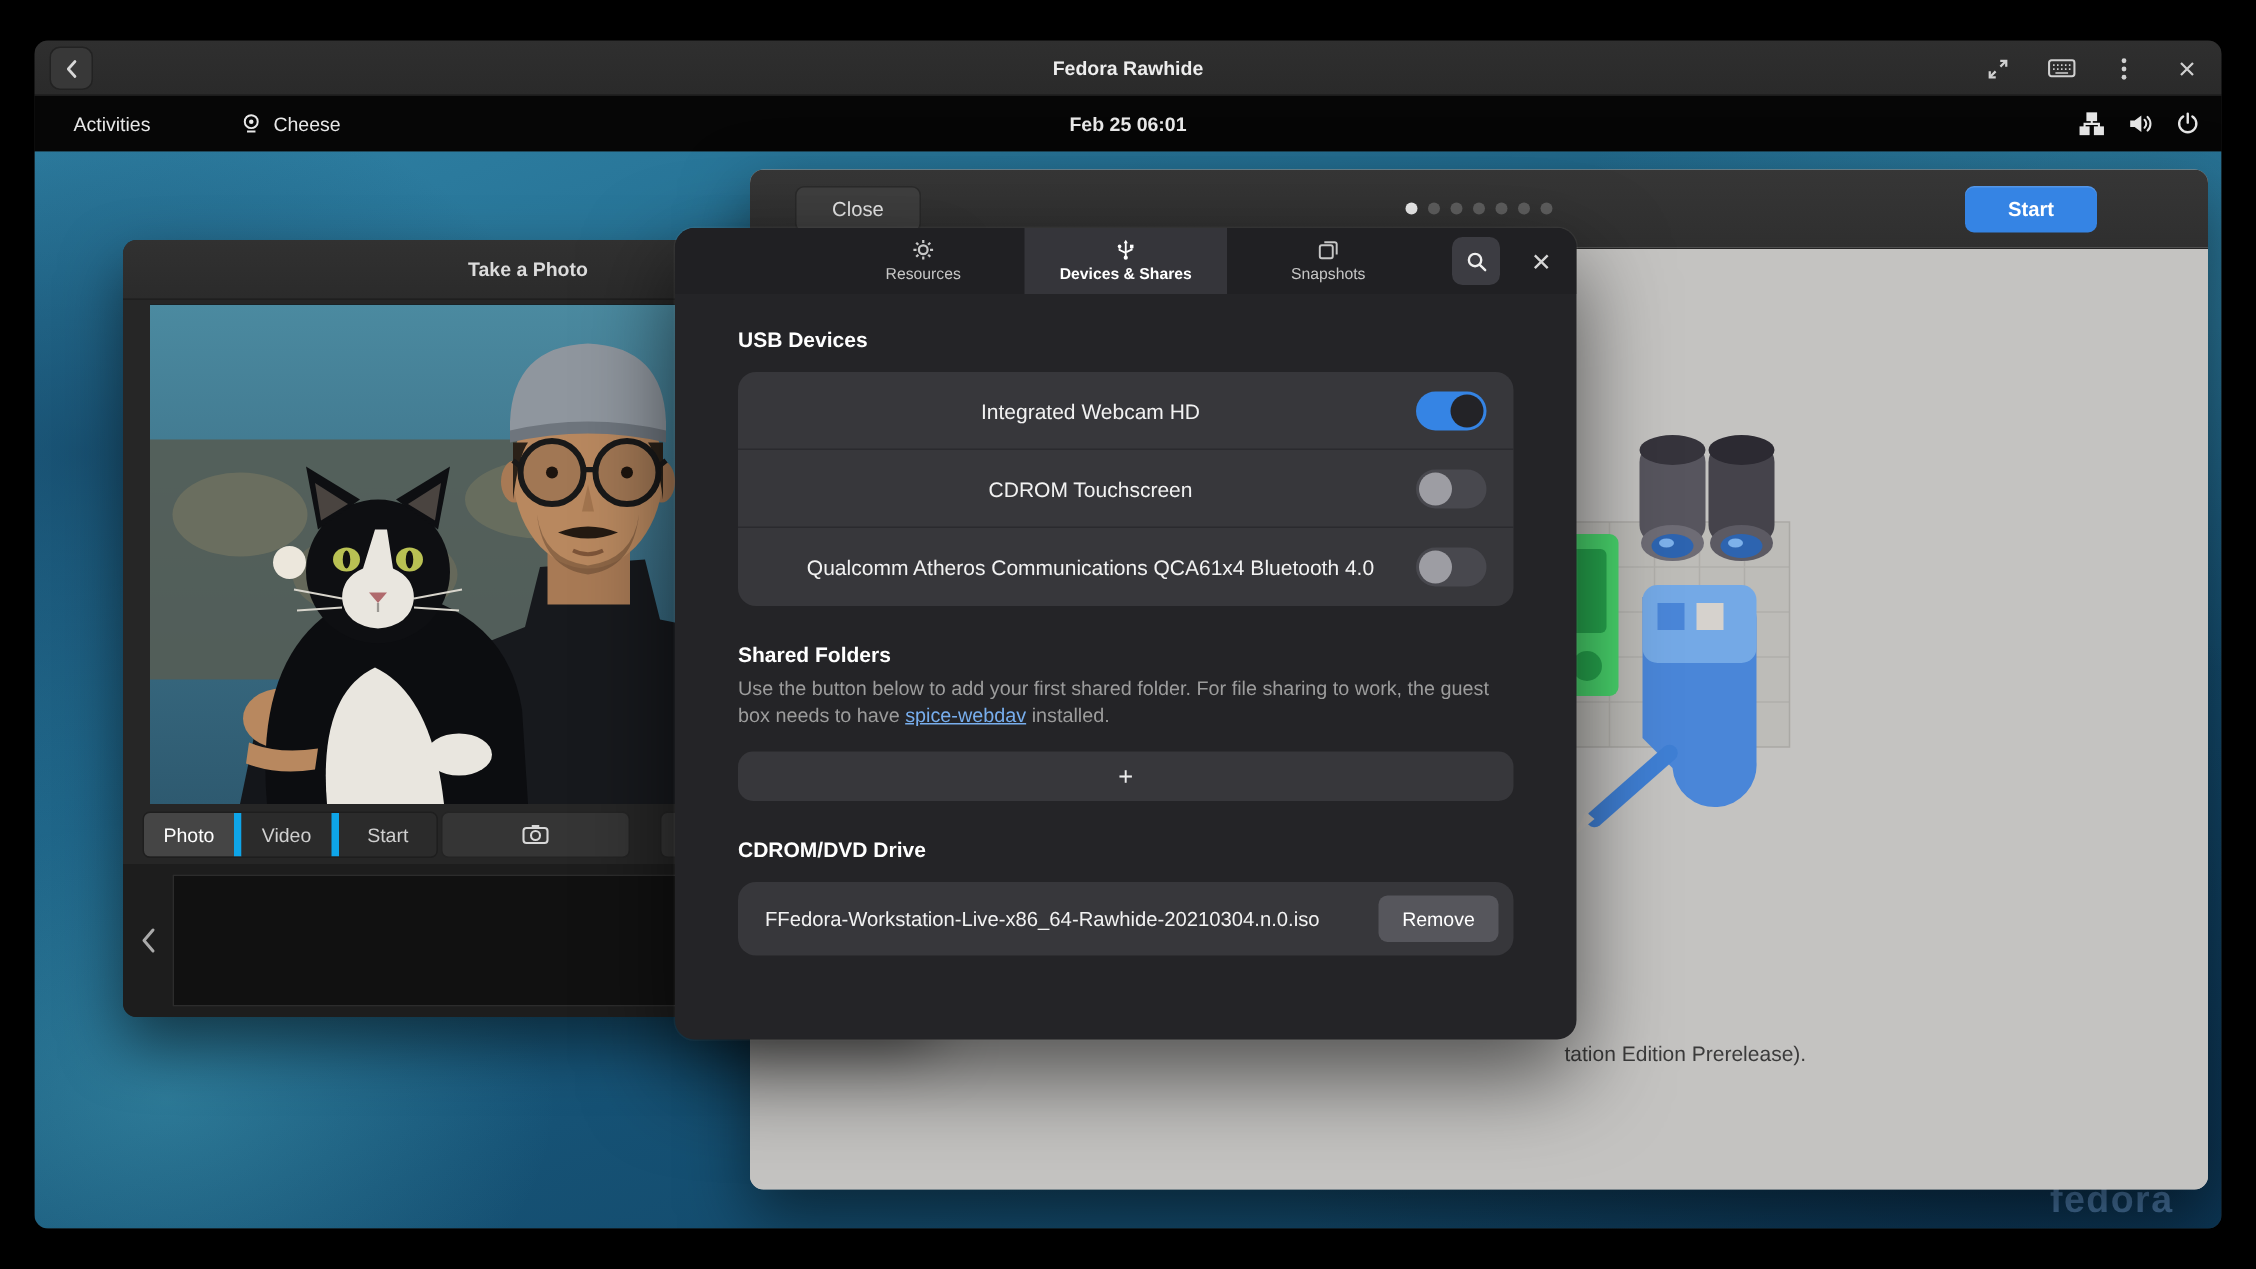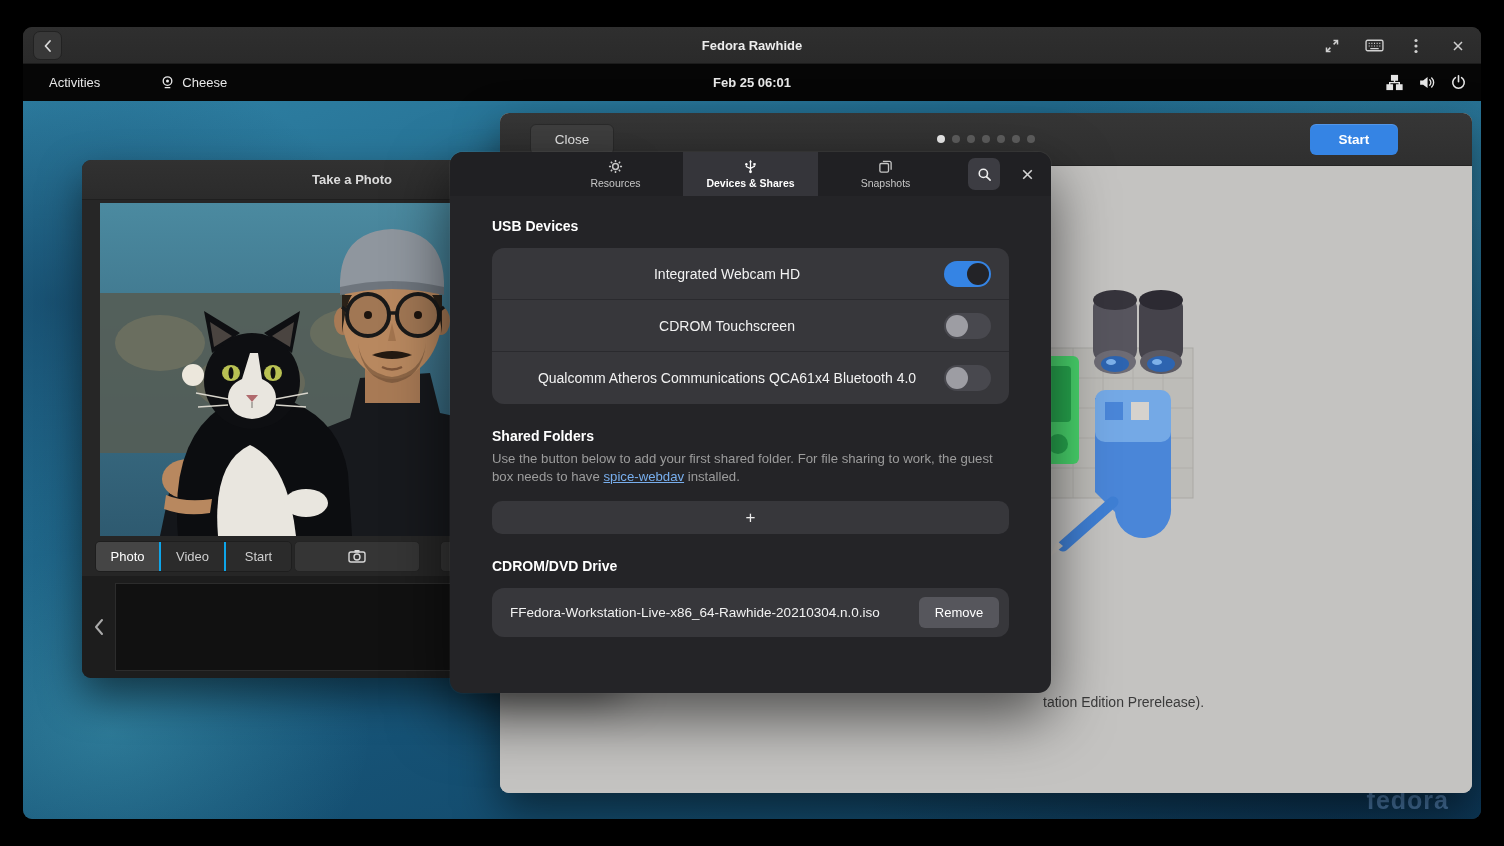--- a/index.html
+++ b/index.html
@@ -65,21 +65,21 @@
     border-radius:9px; background:#262626; box-shadow:0 18px 40px rgba(0,0,0,.5); overflow:hidden; }
   .cheese-titlebar { position:absolute; left:0; top:0; right:0; height:40px;
     background:linear-gradient(#313131,#2b2b2b); border-bottom:1px solid #1f1f1f;
     display:flex; align-items:center; justify-content:center;
     color:#dcdcdc; font-size:13px; font-weight:700; }
   .cheese-photo { position:absolute; left:18px; top:43px; width:504px; height:333px; background:#000; overflow:hidden; }
   .cheese-controls { position:absolute; left:0; top:381px; right:0; height:31px; }
   .segmented { position:absolute; left:13px; top:0; height:31px; display:flex;
     border:1px solid #1e1e1e; border-radius:5px; overflow:hidden; }
   .seg-btn { width:65px; height:100%; background:#2b2b2b; color:#cfcfcf; font-size:13px;
-    display:flex; align-items:center; justify-content:center; border-right:2px solid #0ea5e9; }
+    display:flex; align-items:center; justify-content:center; border-right:5px solid #0ea5e9; }
   .seg-btn:last-child { border-right:none; }
   .seg-btn.selected { background:#454545; color:#fff; }
   .camera-btn { position:absolute; left:212px; top:0; width:126px; height:31px; border-radius:5px;
     background:#353535; border:1px solid #242424; color:#d8d8d8;
     display:flex; align-items:center; justify-content:center; }
   .extra-btn { position:absolute; left:358px; top:0; width:120px; height:31px; border-radius:5px;
     background:#353535; border:1px solid #242424; }
   .cheese-gallery { position:absolute; left:0; top:416px; right:0; bottom:0; background:#1d1d1d; }
   .gallery-prev { position:absolute; left:4px; top:0; bottom:0; width:26px;
     display:flex; align-items:center; justify-content:center; color:#aaa; }

